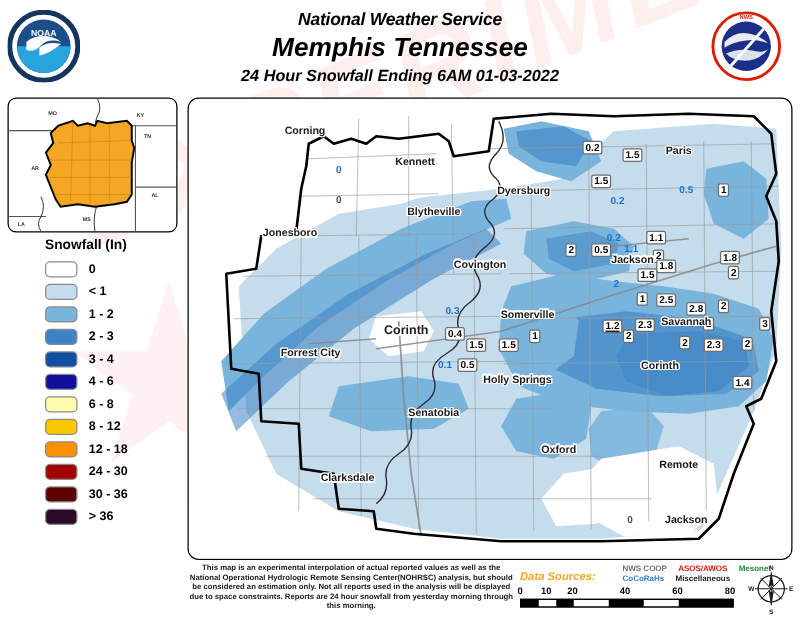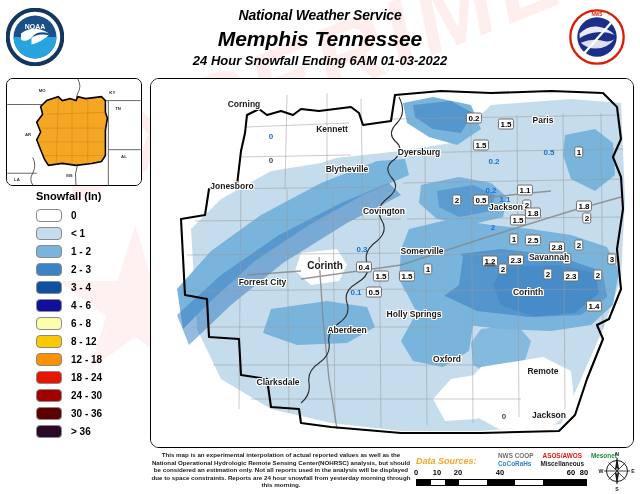--- a/index.html
+++ b/index.html
@@ -238,24 +238,20 @@
         <div class="legend-sw" style="background: rgb(253, 253, 176);"></div>
         <div class="legend-lb">6 - 8</div>
       </div>
       <div class="legend-row">
         <div class="legend-sw" style="background: rgb(252, 200, 0);"></div>
         <div class="legend-lb">8 - 12</div>
       </div>
       <div class="legend-row">
         <div class="legend-sw" style="background: rgb(250, 145, 0);"></div>
         <div class="legend-lb">12 - 18</div>
-      </div>
-      <div class="legend-row">
-        <div class="legend-sw" style="background: rgb(231, 20, 0);"></div>
-        <div class="legend-lb">18 - 24</div>
       </div>
       <div class="legend-row">
         <div class="legend-sw" style="background: rgb(163, 0, 0);"></div>
         <div class="legend-lb">24 - 30</div>
       </div>
       <div class="legend-row">
         <div class="legend-sw" style="background: rgb(92, 0, 0);"></div>
         <div class="legend-lb">30 - 36</div>
       </div>
       <div class="legend-row">
@@ -365,24 +361,24 @@
       <div class="city" style="left: 181px; top: 50px;">Kennett</div>
       <div class="city" style="left: 81px; top: 107px;">Jonesboro</div>
       <div class="city" style="left: 196px; top: 90px;">Blytheville</div>
       <div class="city" style="left: 268px; top: 73px;">Dyersburg</div>
       <div class="city" style="left: 392px; top: 41px;">Paris</div>
       <div class="city" style="left: 233px; top: 132px;">Covington</div>
       <div class="city" style="left: 355px; top: 128px;">Jackson</div>
       <div class="city" style="left: 398px; top: 178px;">Savannah</div>
       <div class="city" style="left: 271px; top: 172px;">Somerville</div>
       <div class="city big" style="left: 174px; top: 186px;">Corinth</div>
-      <div class="city" style="left: 94px; top: 203px; padding-left: 35px;">Forrest City</div>
-      <div class="city" style="left: 263px; top: 235px;">Holly Springs</div>
+      <div class="city" style="left: 80px; top: 203px; padding-left: 35px;">Forrest City</div>
+      <div class="city" style="left: 263px; top: 224px;">Holly Springs</div>
       <div class="city" style="left: 377px; top: 213px;">Corinth</div>
-      <div class="city" style="left: 196px; top: 251px;">Aberdeen</div>
+      <div class="city" style="left: 196px; top: 251px;">Senatobia</div>
       <div class="city" style="left: 296px; top: 280px;">Oxford</div>
       <div class="city" style="left: 392px; top: 292px;">Remote</div>
       <div class="city" style="left: 127px; top: 303px;">Clarksdale</div>
       <div class="city" style="left: 398px; top: 336px;">Jackson</div>
     </div>
 
   <div id="obs-layer">
       <div class="pt blue" style="left: 120px; top: 57px;">0</div>
       <div class="pt gray" style="left: 120px; top: 81px;">0</div>
       <div class="pt box" style="left: 323px; top: 39px;">0.2</div>
@@ -444,21 +440,21 @@
       </div>
     </div>
   </div>
 
   <div class="scalebar">
     <div class="scale-nums" id="scale-ticks">
         <span style="left: 0px;">0</span>
         <span style="left: 21px;">10</span>
         <span style="left: 42px;">20</span>
         <span style="left: 84px;">40</span>
-        <span style="left: 126px; margin-left: 29px;">60</span>
+        <span style="left: 126px;">60</span>
         <span style="left: 168px;">80</span>
       </div>
     <div class="scale-bar">
       <div class="scale-seg" style="left:14px;width:14px;"></div>
       <div class="scale-seg" style="left:42px;width:28px;"></div>
       <div class="scale-seg" style="left:98px;width:28px;"></div>
     </div>
     <div class="miles">Miles</div>
   </div>
 

